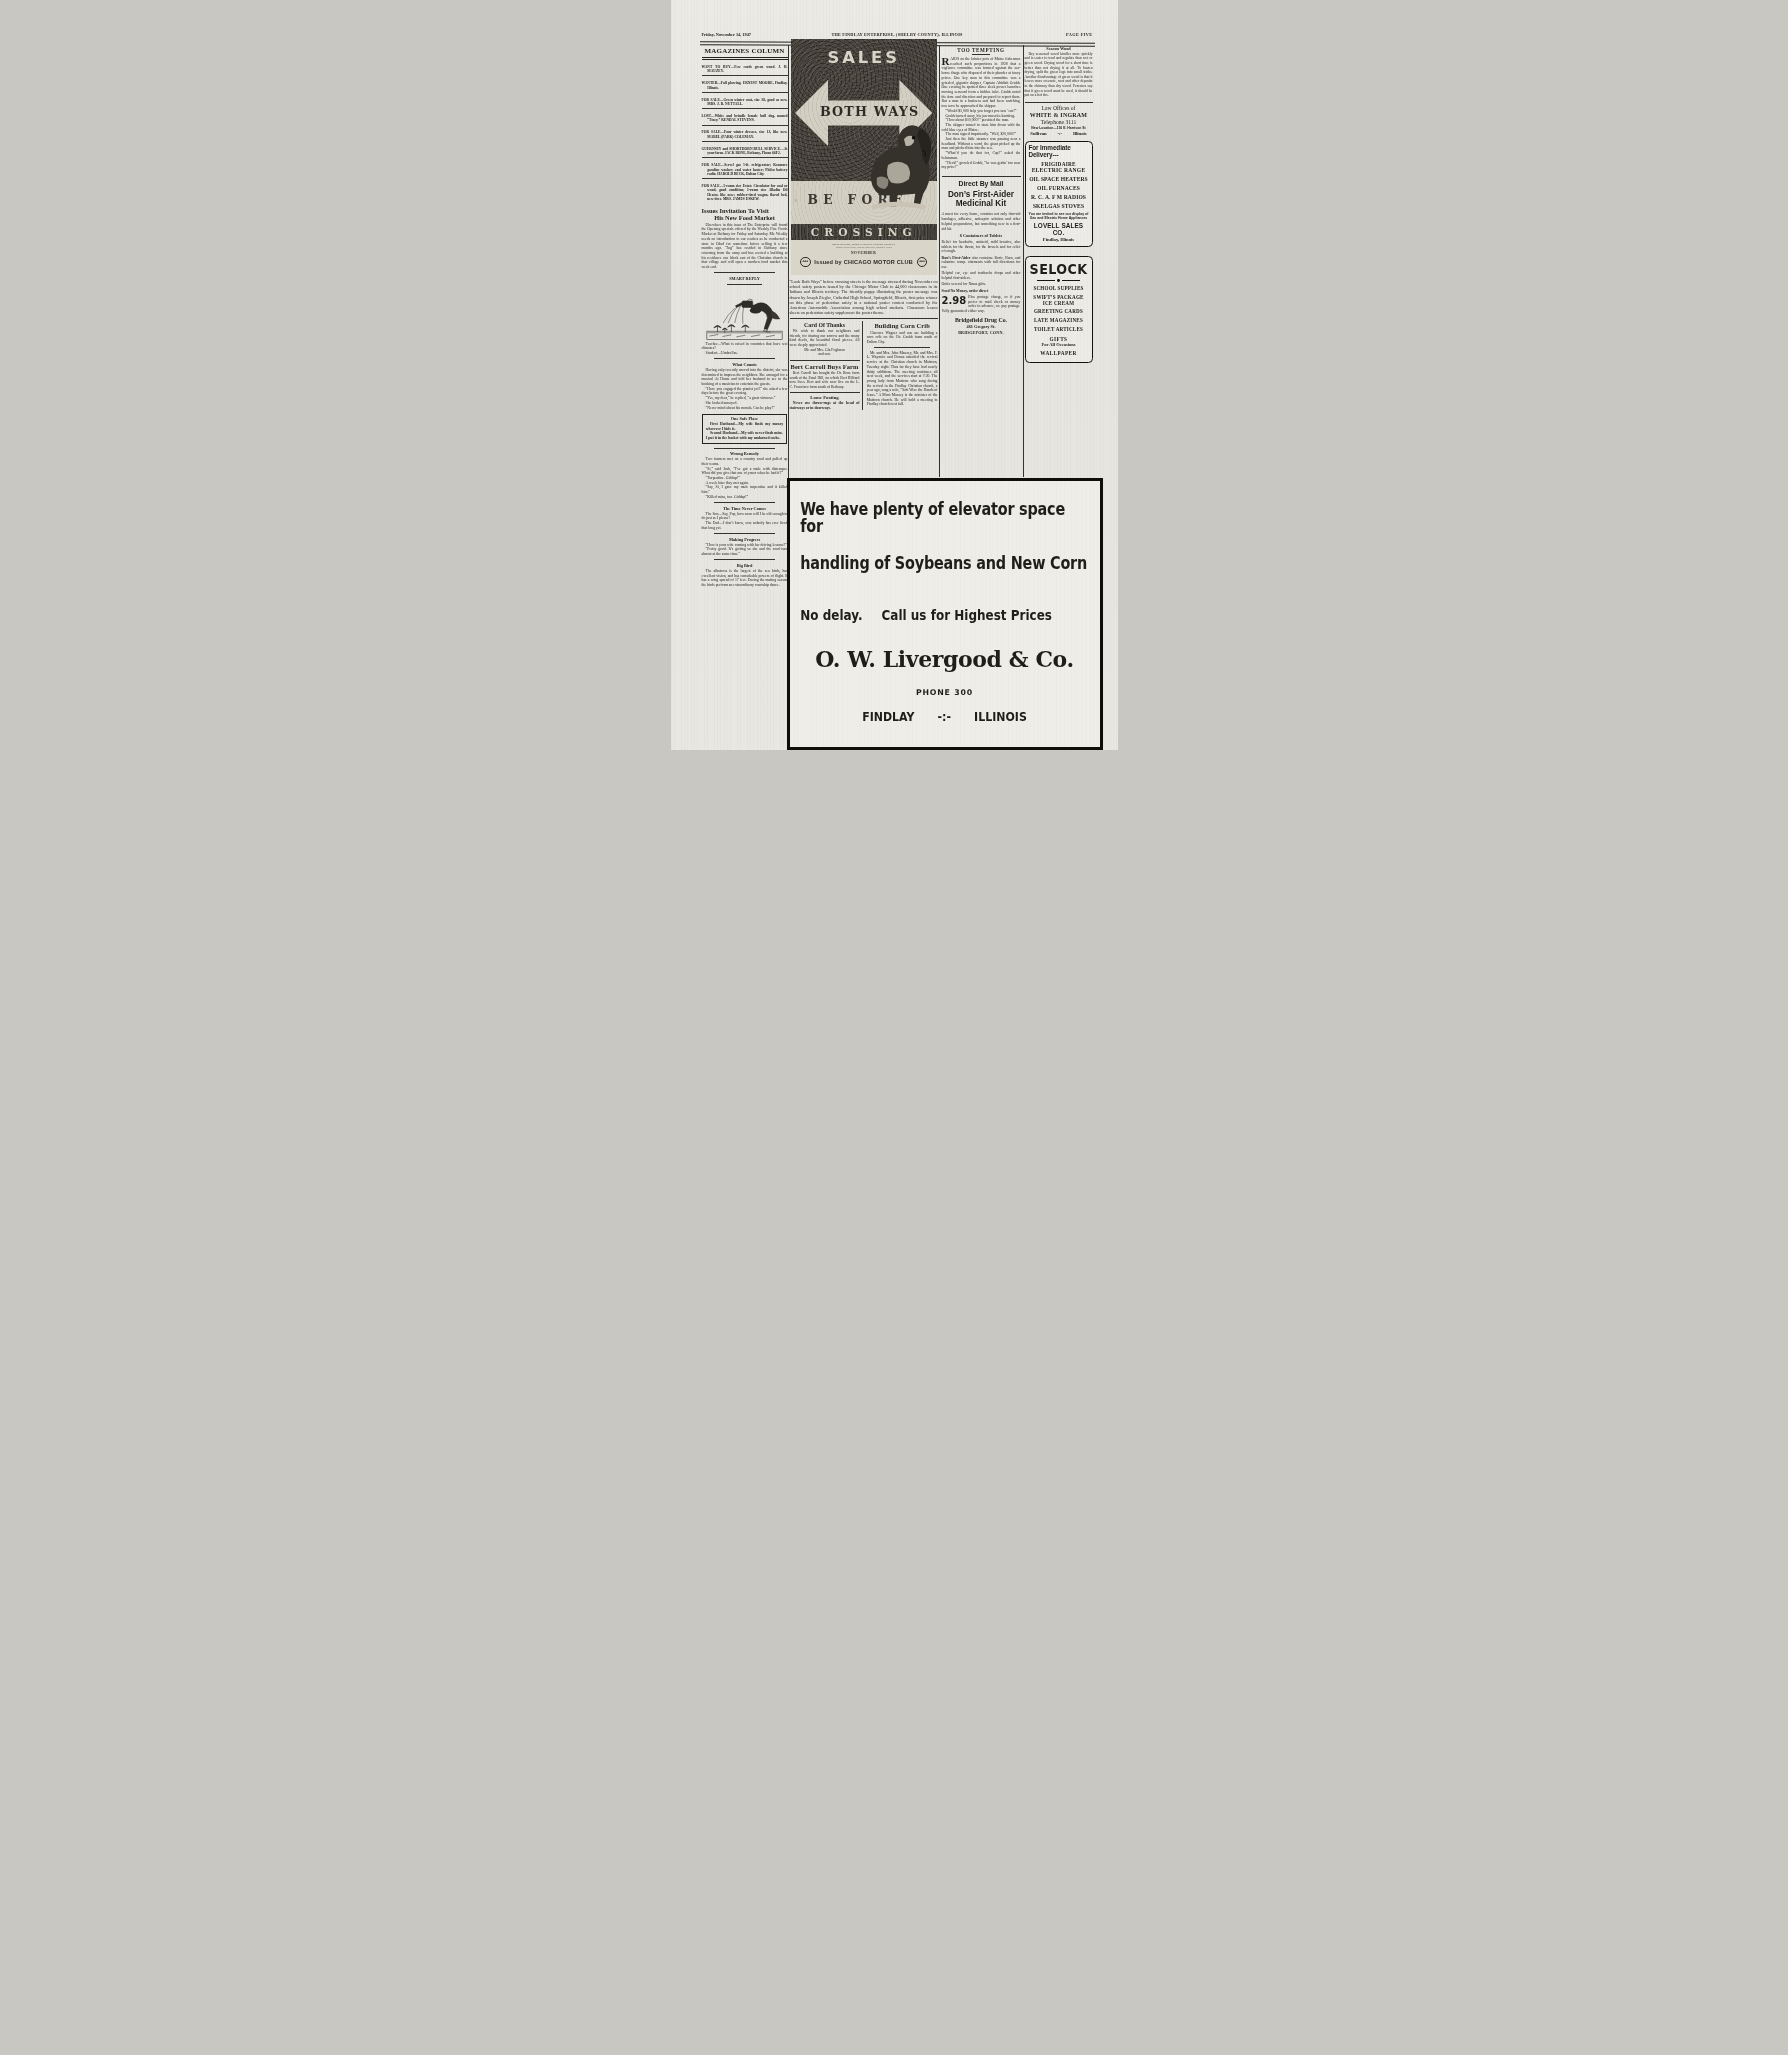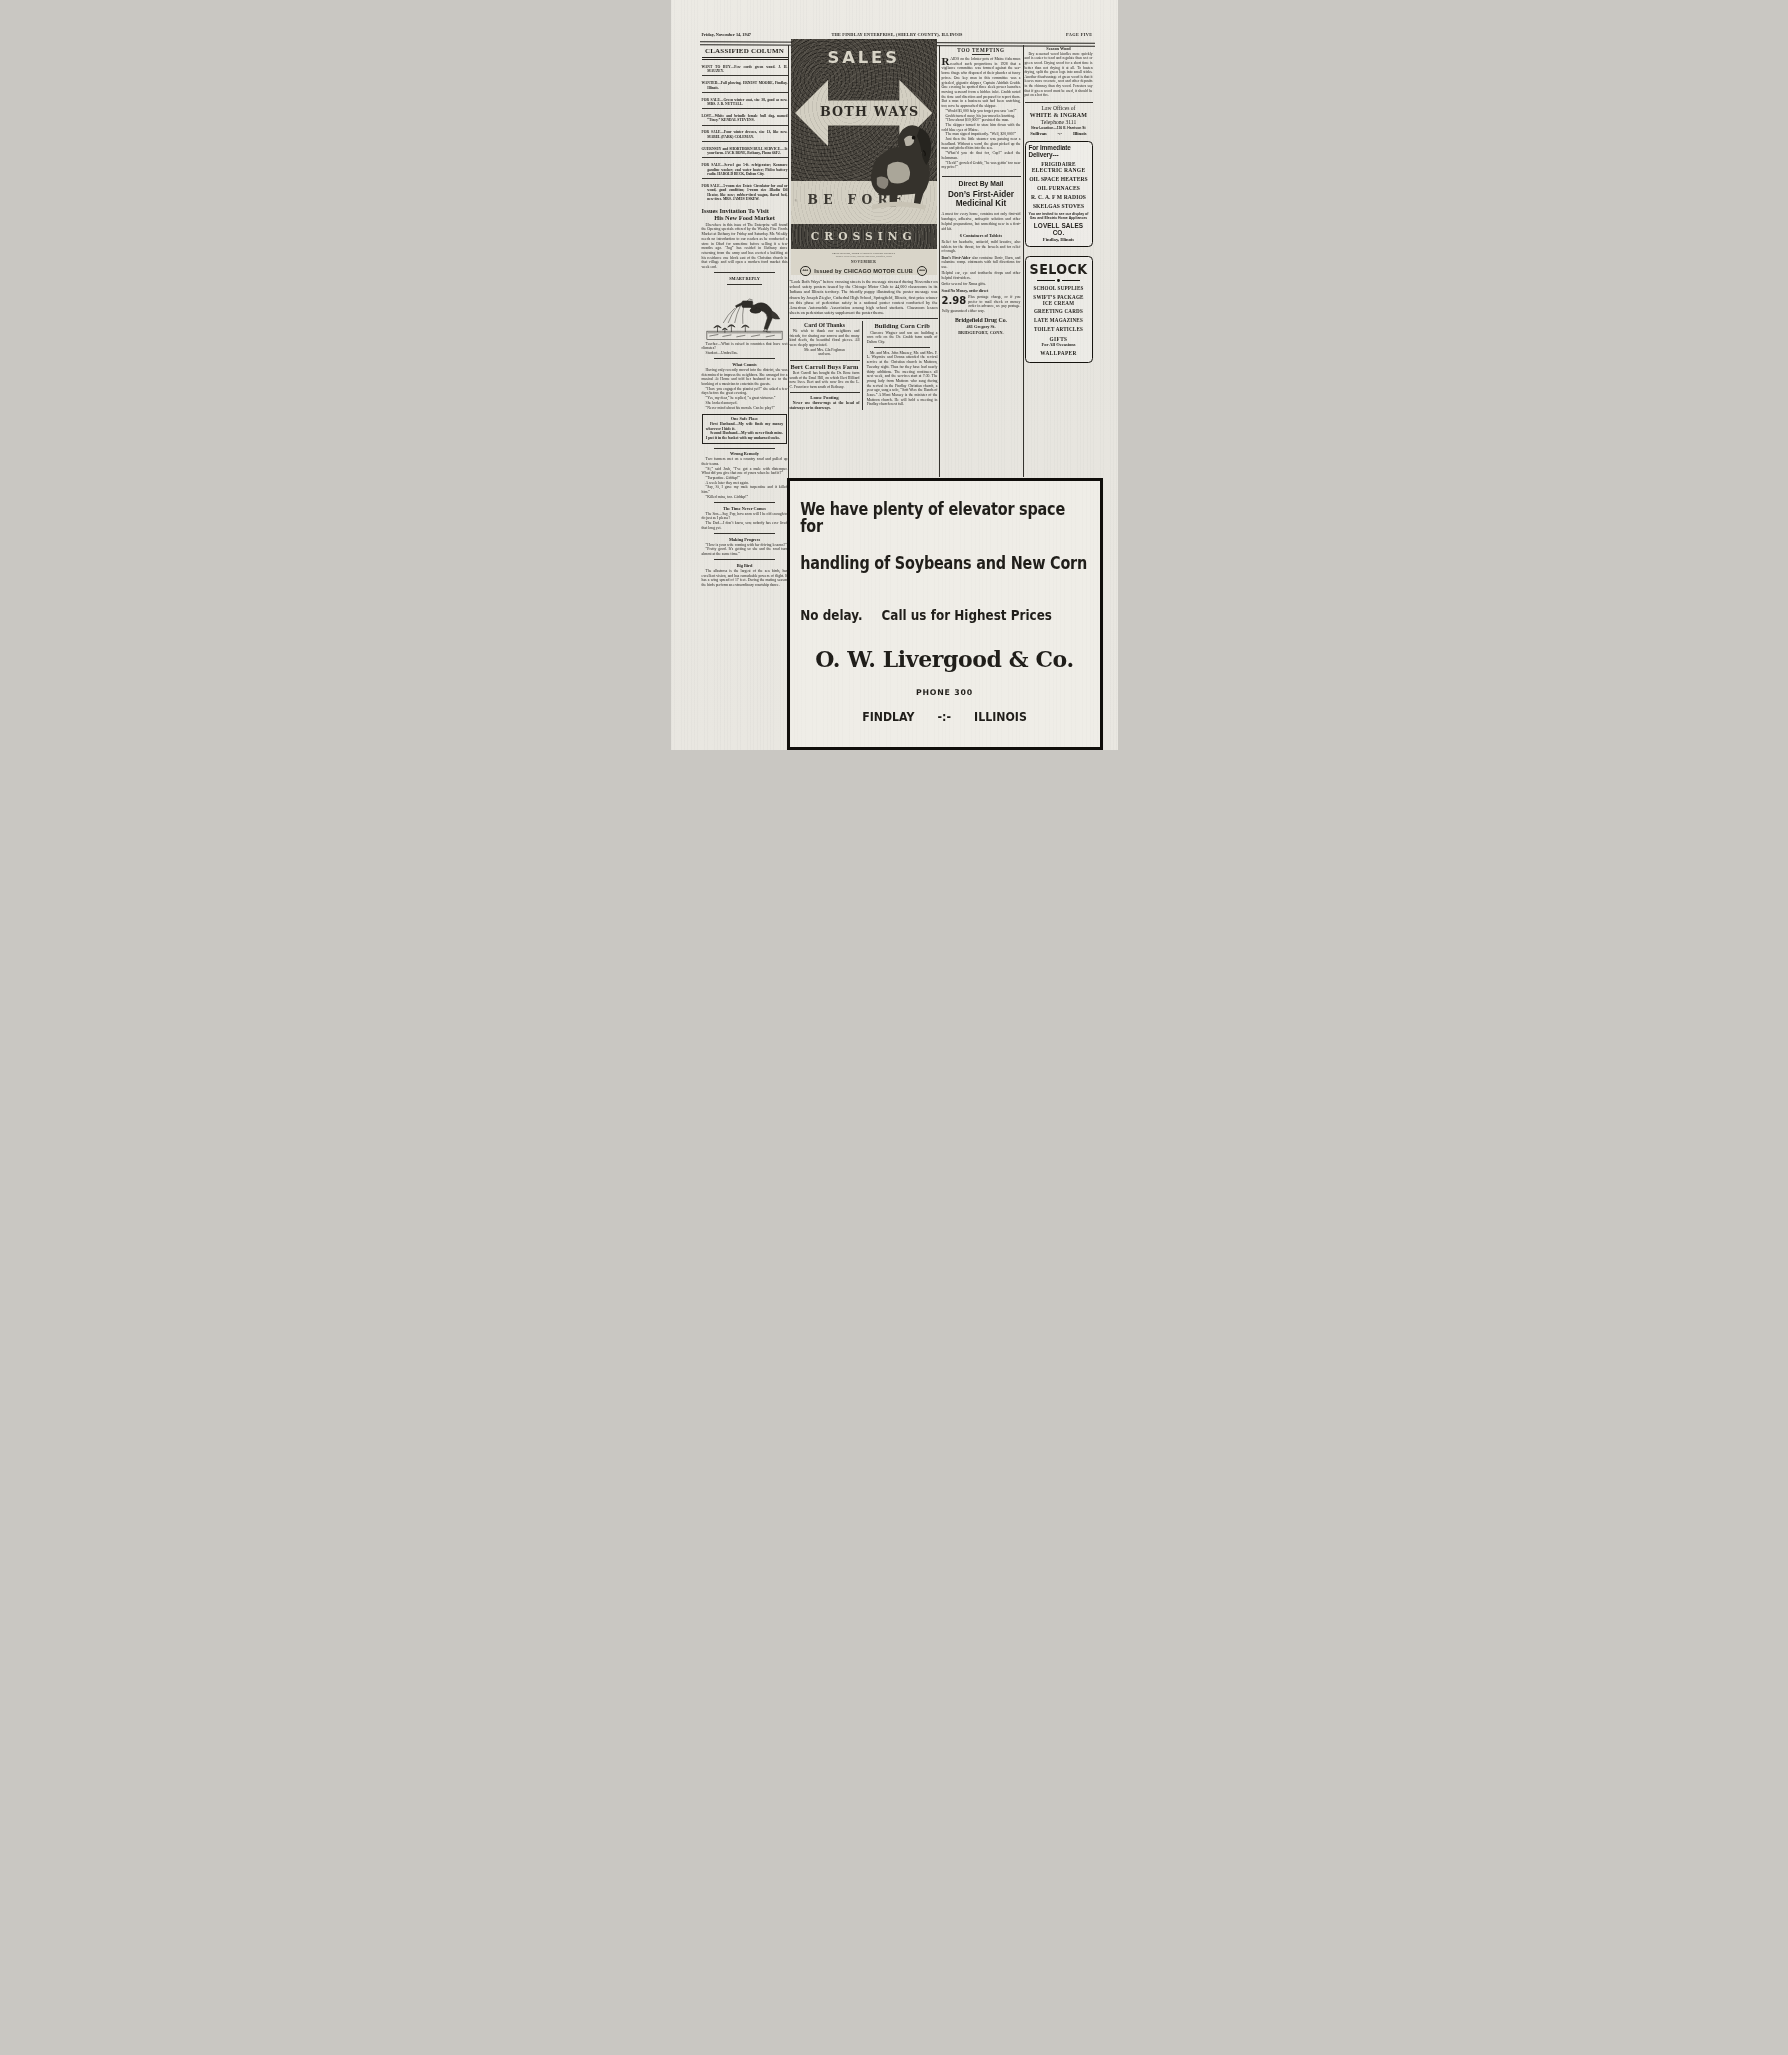--- a/index.html
+++ b/index.html
@@ -43,21 +43,21 @@
   .p-look{position:absolute;top:9px;left:0;right:0;text-align:center;font-family:"DejaVu Sans",sans-serif;font-weight:800;font-size:16.4px;letter-spacing:2.9px;color:#d8d4c7;}
   .p-arrow{position:absolute;top:41px;left:3%;width:94%;height:66px;background:#d3cfc2;
     clip-path:polygon(0% 50%,24% 0%,24% 31%,76% 31%,76% 0%,100% 50%,76% 100%,76% 69%,24% 69%,24% 100%);
     background-image:repeating-radial-gradient(circle at 40% 40%,rgba(0,0,0,.07) 0 0.8px,transparent 0.8px 4.1px);}
   .p-both{position:absolute;top:65px;left:12px;right:0;text-align:center;font-family:"DejaVu Serif",serif;font-weight:800;font-size:12.7px;letter-spacing:1.2px;color:#2e2b26;}
   .p-pup{position:absolute;top:76px;right:0.8px;}
   .p-light{position:relative;height:43px;background:#d3cfc2;
     background-image:repeating-radial-gradient(circle at 60% 30%,rgba(0,0,0,.06) 0 0.8px,transparent 0.8px 3.7px);}
   .p-before{position:absolute;top:10.7px;left:0;right:12.3px;text-align:center;font-family:"DejaVu Serif",serif;font-weight:800;font-size:12.3px;letter-spacing:5.3px;color:#3b3832;}
   .p-copy{position:absolute;left:4.1px;top:18px;font-size:3.3px;color:#4a4741;}
-  .p-band{height:25px;background-color:#44413b;display:flex;align-items:center;justify-content:center;
+  .p-band{height:16px;background-color:#44413b;display:flex;align-items:center;justify-content:center;
     background-image:repeating-radial-gradient(circle at 30% 40%,rgba(0,0,0,.28) 0 0.8px,transparent 0.8px 3.3px),
                      repeating-radial-gradient(circle at 75% 55%,rgba(224,219,205,.12) 0 0.8px,transparent 0.8px 3.7px);}
   .p-crossing{font-family:"DejaVu Serif",serif;font-weight:800;font-size:10.7px;letter-spacing:5px;color:#d6d2c5;}
   .p-bottom{height:34px;text-align:center;}
   .p-cred1{font-size:2.1px;font-weight:700;letter-spacing:0.2px;color:#4f4c46;padding-top:2.9px;}
   .p-cred2{font-size:2px;color:#5d5a53;margin-top:0.8px;}
   .p-nov{font-size:3.5px;font-weight:700;letter-spacing:0.6px;margin-top:3.3px;}
   .p-aaa-row{display:flex;align-items:center;justify-content:center;gap:3.7px;margin-top:1.6px;}
   .aaa{width:8.6px;height:8.6px;border:0.8px solid #2c2a25;border-radius:50%;display:flex;align-items:center;justify-content:center;font-family:"DejaVu Sans",sans-serif;font-weight:800;font-size:2.5px;color:#2c2a25;}
   .p-issued{font-family:"Liberation Sans",sans-serif;font-weight:700;font-size:5.6px;letter-spacing:0.2px;color:#2c2a25;}
@@ -129,21 +129,21 @@
     <span class="c">THE FINDLAY ENTERPRISE, (SHELBY COUNTY), ILLINOIS</span>
     <span class="r">PAGE FIVE</span>
   </div>
   <div class="hrule"></div>
 
   <div class="vr" style="left:117px;top:45px;height:699px;"></div>
   <div class="vr" style="left:268px;top:45px;height:432px;"></div>
   <div class="vr" style="left:352px;top:45px;height:432px;"></div>
 
   <section class="col1">
-    <div class="cc-title">CLASSIFIED COLUMN</div>
+    <div class="cc-title">MAGAZINES COLUMN</div>
     <div class="drule"></div>
     <div>
       <p class="cad">WANT TO BUY—Few cords green wood.  J. H. MAUZEY.</p>
       <p class="cad">WANTED—Fall plowing. ERNEST MOORE, Findlay, Illinois.</p>
       <p class="cad">FOR SALE—Green winter coat, size 38, good as new.  MRS. J. R. NUTTALL.</p>
       <p class="cad">LOST—White and brindle female bull dog, named “Tiney.”  KENDAL STEVENS.</p>
       <p class="cad">FOR SALE—Four winter dresses, size 13, like new.  MABEL (PARK) COLEMAN.</p>
       <p class="cad">GUERNSEY and SHORTHORN BULL SERVICE—At your farm.  JACK BONE, Bethany, Phone 66F2.</p>
       <p class="cad">FOR SALE—Servel gas 5-ft. refrigerator; Kenmore gasoline washer; coal water heater; Philco battery radio.  HAROLD BECK, Dalton City.</p>
       <p class="cad">FOR SALE—5-room size Estate Circulator for coal or wood, good condition; 1-room size Alladin Oil Heater, like new; rubber-tired wagon, flared bed, new tires.  MRS. JAMES ESKEW.</p>

